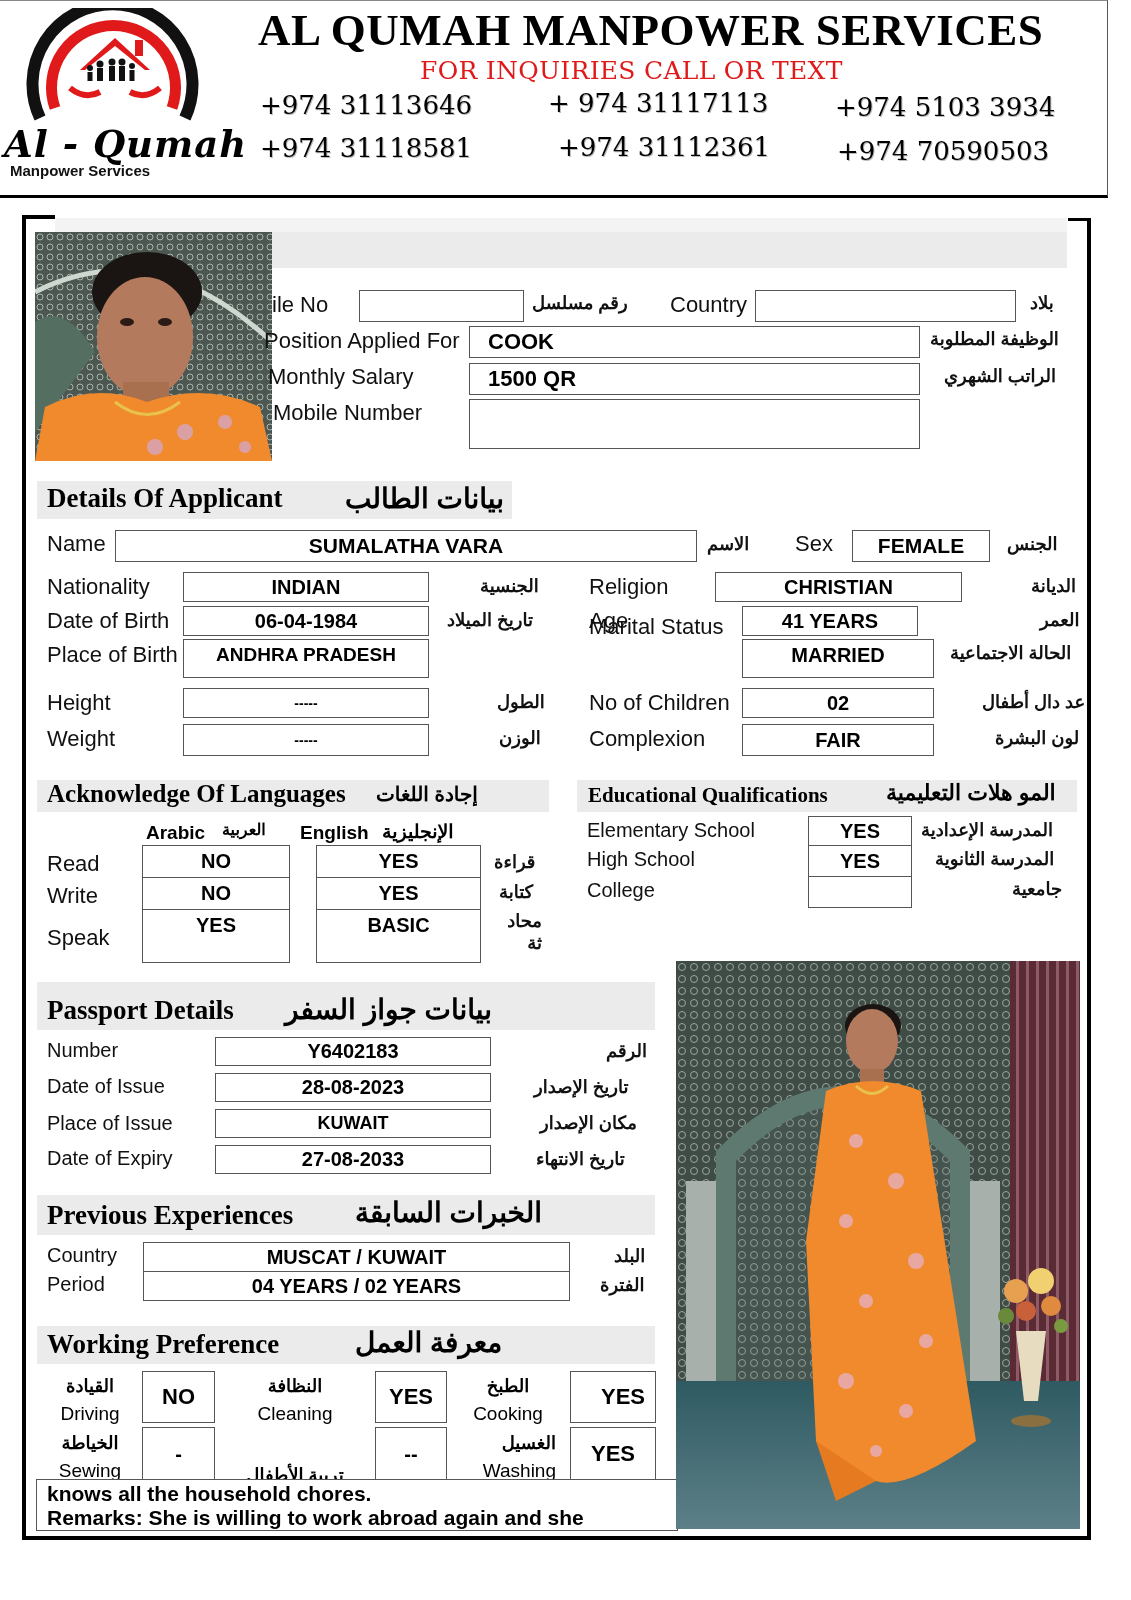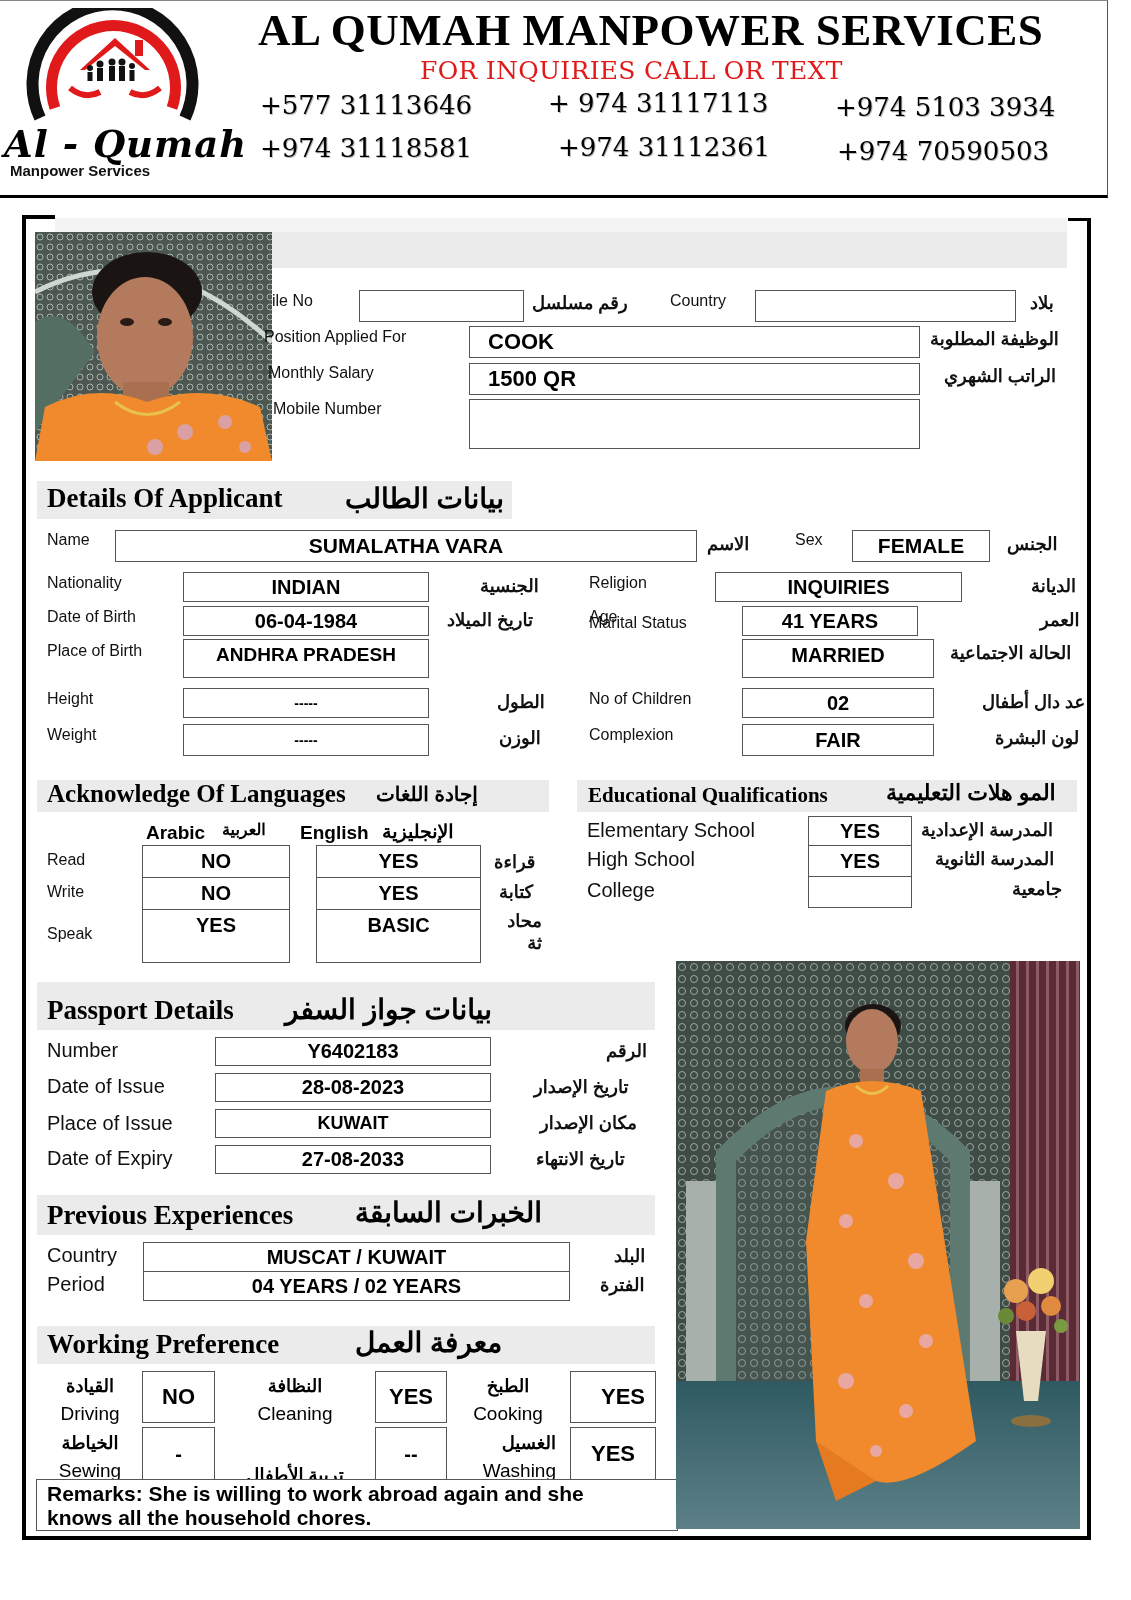--- a/index.html
+++ b/index.html
@@ -25,21 +25,21 @@
   .frame-top-right { left: 1068px; top: 218px; width: 23px; height: 3px; background: #000; }
   .frame-bottom { left: 22px; top: 1536px; width: 1069px; height: 4px; background: #000; }
 
   .top-grey { left: 55px; top: 218px; width: 1012px; height: 14px; background: #f3f3f3; }
   .top-grey2 { left: 270px; top: 232px; width: 797px; height: 36px; background: #ebebeb; }
 
   
   .photo-small { left: 35px; top: 232px; width: 237px; height: 229px; overflow: hidden; background: #5f6a62; }
   .photo-large { left: 676px; top: 961px; width: 404px; height: 568px; overflow: hidden; background: #56625c; }
 
-  .lbl { font-size: 16px; white-space: nowrap; color: #111; }
+  .lbl { font-size: 22px; white-space: nowrap; color: #111; }
   .ar { font-size: 18px; white-space: nowrap; font-weight: bold; color: #111; direction: rtl; }
   .box { border: 1.5px solid #555; background: #fff; display: flex; align-items: center; justify-content: center; font-weight: bold; font-size: 20px; white-space: nowrap; }
   .box.left { justify-content: flex-start; padding-left: 18px; }
   .section-bar { background: #ebebeb; height: 38px; }
   .section-title { font-family: "Liberation Serif", serif; font-weight: bold; font-size: 27px; white-space: nowrap; }
   .section-ar { font-size: 28px; font-weight: bold; white-space: nowrap; direction: rtl; }
   .cell { border: 1.5px solid #555; display: flex; align-items: flex-start; justify-content: center; font-weight: bold; font-size: 20px; background: #fff; padding-top: 4px; }
   .cell.mid { align-items: center; padding-top: 0; }
   .pref-label { text-align: center; font-size: 19px; line-height: 28px; white-space: nowrap; }
   .pref-label .ar-s { font-weight: bold; font-size: 18px; display: block; }
@@ -70,21 +70,21 @@
     <path d="M70 80 Q 85 92 100 84" fill="none" stroke="#e01a1a" stroke-width="6"></path>
     <path d="M160 80 Q 145 92 130 84" fill="none" stroke="#e01a1a" stroke-width="6"></path>
   </svg>
 </div>
 <div class="abs logo-text">Al - Qumah</div>
 <div class="abs logo-sub">Manpower Services</div>
 
 <div class="abs company-title">AL QUMAH MANPOWER SERVICES</div>
 <div class="abs inquiry">FOR INQUIRIES CALL OR TEXT</div>
 
-<div class="abs phone" style="left:260px; top:90px;">+577 31113646</div>
+<div class="abs phone" style="left:260px; top:90px;">+974 31113646</div>
 <div class="abs phone" style="left:548px; top:88px;">+ 974 31117113</div>
 <div class="abs phone" style="left:835px; top:92px;">+974 5103 3934</div>
 <div class="abs phone" style="left:260px; top:133px;">+974 31118581</div>
 <div class="abs phone" style="left:558px; top:132px;">+974 31112361</div>
 <div class="abs phone" style="left:837px; top:136px;">+974 70590503</div>
 
 <div class="abs frame-left"></div>
 <div class="abs frame-top-left"></div>
 <div class="abs frame-right"></div>
 <div class="abs frame-top-right"></div>
@@ -161,21 +161,21 @@
 
 <div class="abs lbl" style="left:47px; top:690px;">Height</div>
 <div class="abs box" style="left:183px; top:688px; width:246px; height:30px; font-size:14px;">-----</div>
 <div class="abs ar" style="left:497px; top:691px;">الطول</div>
 
 <div class="abs lbl" style="left:47px; top:726px;">Weight</div>
 <div class="abs box" style="left:183px; top:724px; width:246px; height:32px; font-size:14px;">-----</div>
 <div class="abs ar" style="left:499px; top:727px;">الوزن</div>
 
 <div class="abs lbl" style="left:589px; top:574px;">Religion</div>
-<div class="abs box" style="left:715px; top:572px; width:247px; height:30px;">INQUIRIES</div>
+<div class="abs box" style="left:715px; top:572px; width:247px; height:30px;">CHRISTIAN</div>
 <div class="abs ar" style="left:1031px; top:575px;">الديانة</div>
 
 <div class="abs lbl" style="left:589px; top:608px;">Age</div>
 <div class="abs box" style="left:742px; top:606px; width:176px; height:30px;">41 YEARS</div>
 <div class="abs ar" style="left:1040px; top:609px;">العمر</div>
 
 <div class="abs lbl" style="left:589px; top:614px;text-align:right;">Marital Status</div>
 <div class="abs box" style="left:742px; top:639px; width:192px; height:39px; align-items:flex-start; padding-top:4px;">MARRIED</div>
 <div class="abs ar" style="left:950px; top:642px;">الحالة الاجتماعية</div>
 
@@ -294,22 +294,22 @@
 </div>
 <div class="abs cell mid" style="left:375px; top:1427px; width:72px; height:54px; font-size:20px;">--</div>
 
 <div class="abs pref-label" style="left:460px; top:1429px; width:96px;text-align:right;">
   <span class="ar-s">الغسيل</span>
   <span>Washing</span>
 </div>
 <div class="abs cell mid" style="left:570px; top:1427px; width:86px; height:54px; font-size:22px;">YES</div>
 
 <div class="abs" style="left:36px; top:1479px; width:642px; height:52px; border:1.5px solid #555; background:#fff; padding:2px 10px; font-weight:bold; font-size:21px; line-height:24px;">
+  <div style="white-space:nowrap;">knows all the household chores.</div>
   <div style="white-space:nowrap;">Remarks:  She is willing to work abroad again and she</div>
-  <div style="white-space:nowrap;">knows all the household chores.</div>
 </div>
 
 <div class="abs photo-large">
   <svg width="404" height="568" viewBox="0 0 404 568">
     <defs>
       <pattern id="lattice2" width="12" height="12" patternUnits="userSpaceOnUse">
         <rect width="12" height="12" fill="#3f4b45"></rect>
         <circle cx="6" cy="6" r="3.5" fill="none" stroke="#9aa69e" stroke-width="1"></circle>
       </pattern>
       <linearGradient id="floor" x1="0" y1="0" x2="0" y2="1">

